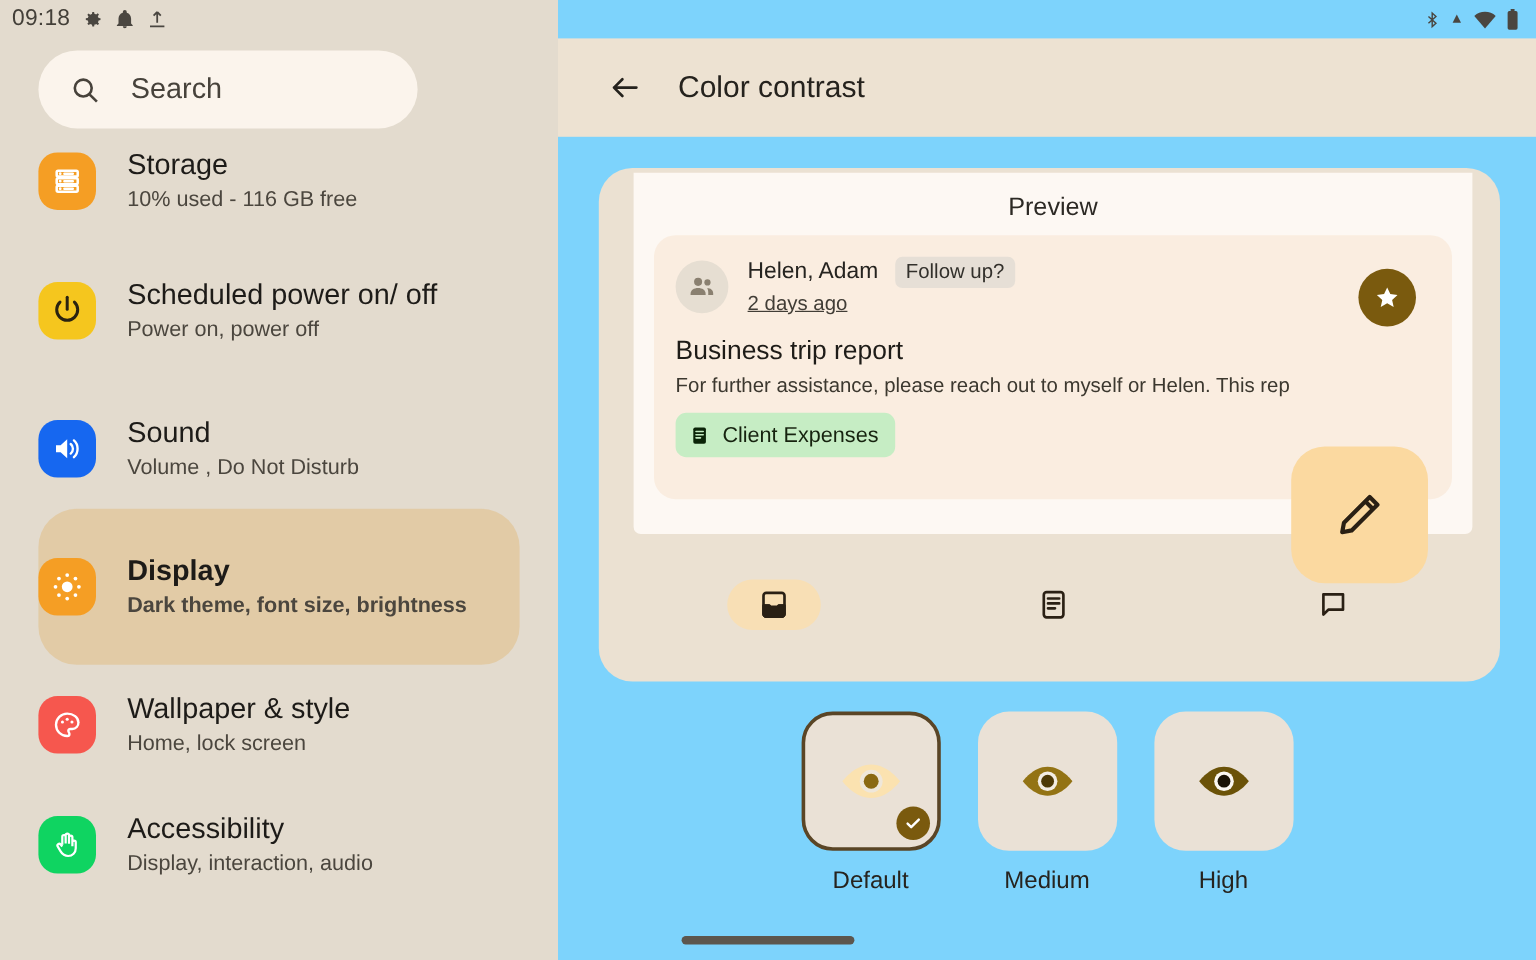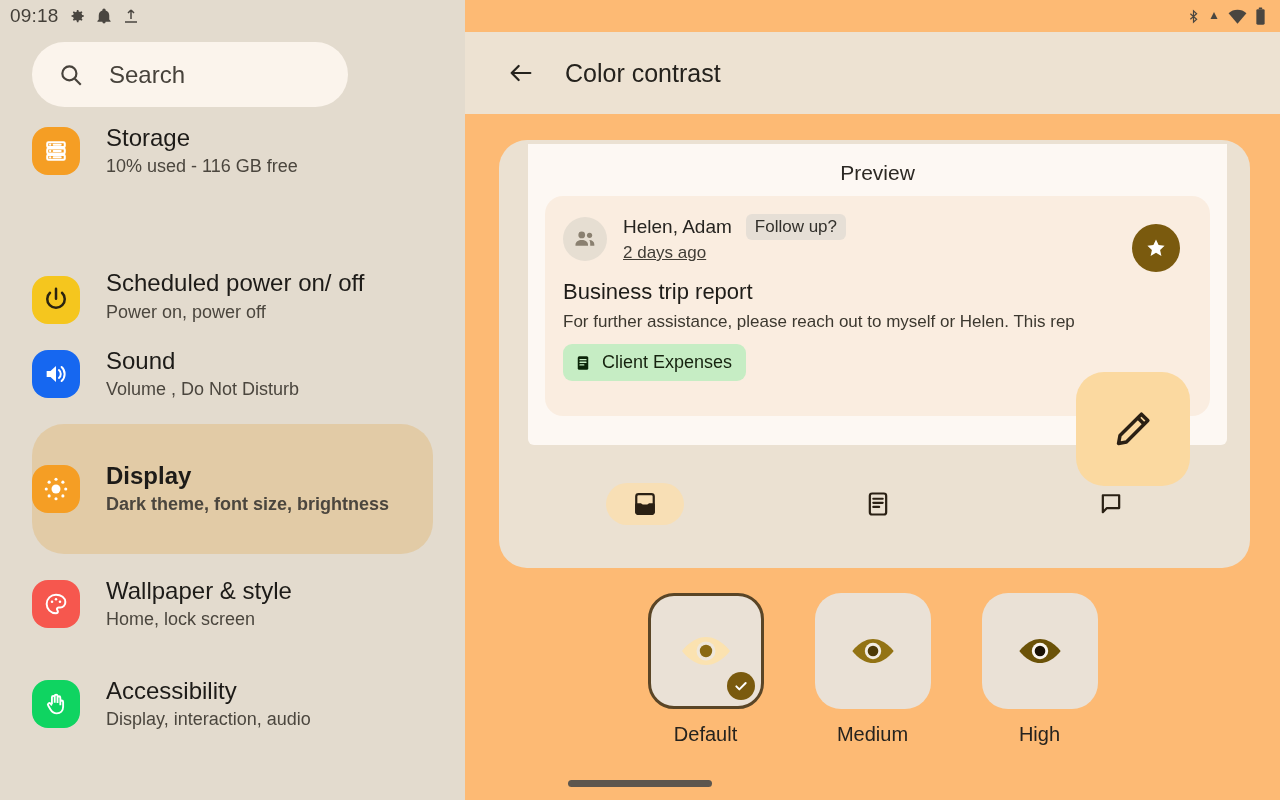--- a/index.html
+++ b/index.html
@@ -59,21 +59,21 @@
     border-radius: 16px;
     display: flex; align-items: center; justify-content: center;
   }
   .r-text { display: flex; flex-direction: column; }
   .r-title { font-size: 24px; color: #1D1B18; line-height: 1.15; }
   .r-sub { font-size: 18px; color: #4B463E; line-height: 1.35; margin-top: 3px; }
 
   
   #right-pane {
     flex: 1; height: 800px; position: relative;
-    background: #fdba74;
+    background: #7dd3fc;
     overflow: hidden;
   }
   #status-bar-right {
     height: 32px; display: flex; align-items: center;
     justify-content: flex-end; padding-right: 14px; gap: 7px;
   }
   #topbar {
     height: 82px; display: flex; align-items: center;
     gap: 24px; padding-left: 36px;
     background: #EDE2D2;
@@ -164,21 +164,21 @@
   }
   .nav-pill {
     width: 78px; height: 42px; border-radius: 21px;
     display: flex; align-items: center; justify-content: center;
     background: transparent;
   }
   .nav-pill.sel { background: #F8DFB5; }
 
   #contrast-options {
     position: absolute; left: 0; right: 0; top: 593px;
-    display: flex; justify-content: center; gap: 51px;
+    display: flex; justify-content: center; gap: 31px;
   }
   .opt { width: 116px; display: flex; flex-direction: column; align-items: center; }
   .opt-tile {
     width: 116px; height: 116px; border-radius: 26px;
     background: #EAE1D6; position: relative;
     display: flex; align-items: center; justify-content: center;
   }
   .opt-tile.selected { border: 3px solid #5A4526; }
   .check-badge {
     position: absolute; right: 6px; bottom: 6px;
@@ -232,21 +232,21 @@
           <path d="M7 6.6h.01M7 12h.01M7 17.4h.01" stroke-width="2" stroke-linecap="round"></path>
           <path d="M10 6.6h6M10 12h6M10 17.4h6" stroke-linecap="round"></path>
         </svg>
       </div>
       <div class="r-text">
         <span class="r-title">Storage</span>
         <span class="r-sub">10% used - 116 GB free</span>
       </div>
     </div>
 
-    <div class="row" style="height:130px;align-items:flex-end;">
+    <div class="row" style="height:130px;">
       <div class="icon-sq" style="background:#F5C61E;">
         <svg width="30" height="30" viewBox="0 0 24 24" fill="none" stroke="#2A2310" stroke-width="2" stroke-linecap="round">
           <path d="M12 3v8"></path>
           <path d="M7.2 6.2a7 7 0 109.6 0"></path>
         </svg>
       </div>
       <div class="r-text" style="width:305px;">
         <span class="r-title">Scheduled power on/ off</span>
         <span class="r-sub">Power on, power off</span>
       </div>

